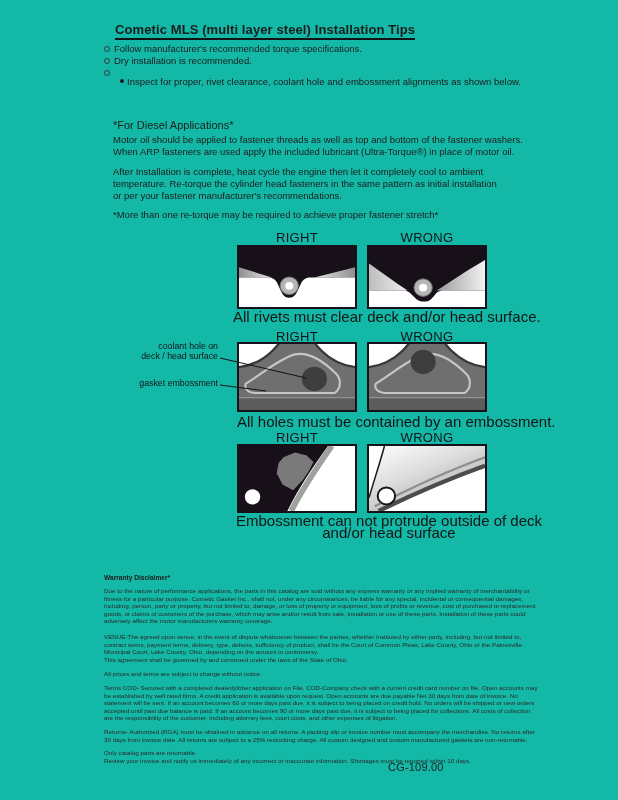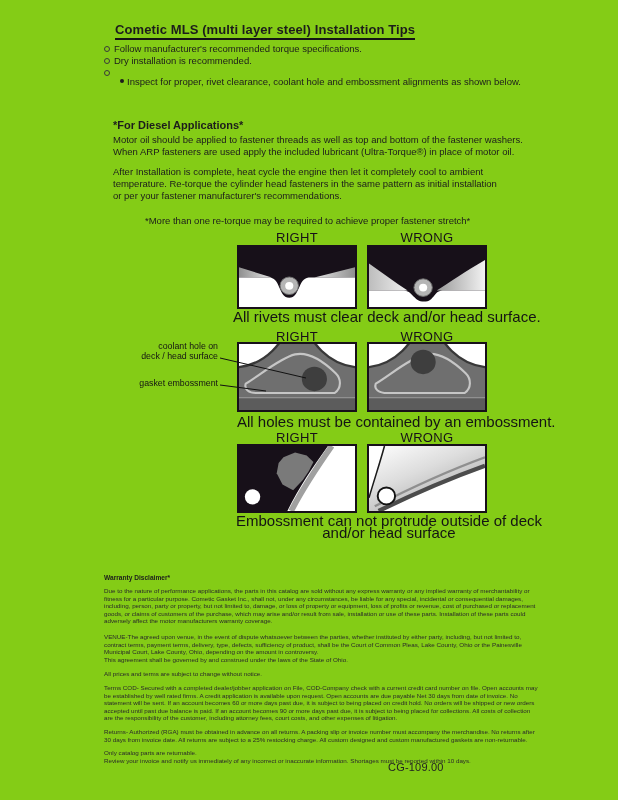--- a/index.html
+++ b/index.html
@@ -1,17 +1,17 @@
 <!DOCTYPE html>
 <html><head>
 <meta charset="utf-8">
 <style>
   html,body { margin:0; padding:0; background:#ffffff; }
   .page {
-    position:relative; width:618px; height:800px; background:#84cc16;
+    position:relative; width:618px; height:800px; background:#14b8a6;
     font-family:"Liberation Sans", sans-serif; color:#1c1c1c; overflow:hidden;
   }
   .abs { position:absolute; }
 
   .doc-title {
     left:115px; top:22px; font-size:13px; font-weight:bold; letter-spacing:.1px;
     border-bottom:2px solid #141414; padding-bottom:1px; white-space:nowrap;
   }
 
   .bullets { left:104px; top:43px; font-size:9.5px; line-height:11.8px; }
@@ -19,21 +19,21 @@
   .b-dot {
     width:4px; height:4px; border:1px solid #3a3a3a; border-radius:50%;
     margin:3px 4px 0 0; flex:0 0 auto;
   }
   .sb-row { display:flex; align-items:flex-start; padding-left:16px; white-space:nowrap; }
   .sb-dot {
     width:4px; height:4px; background:#1c1c1c; border-radius:50%;
     margin:3.5px 3px 0 0; flex:0 0 auto;
   }
 
-  .diesel-h { left:113px; top:119px; font-size:11px; font-weight:bold; }
+  .diesel-h { left:113px; top:119px; font-size:11px; font-weight:normal; }
   .body-p { left:113px; font-size:9.5px; line-height:11.8px; white-space:pre-line; }
 
   .dg-label { width:120px; text-align:center; font-size:13px; letter-spacing:.3px; color:#171019; }
   .panel {
     width:120px; box-sizing:border-box; border:2px solid #171019; background:#fff;
   }
   .panel svg { display:block; width:100%; height:100%; }
   .caption { font-size:15px; line-height:11.5px; color:#141414; white-space:pre-line;text-align:center; }
 
   .side-label { left:104px; width:114px; text-align:right; font-size:8.8px; line-height:10px; color:#141414; }
@@ -67,21 +67,21 @@
       <span>Inspect for proper, rivet clearance, coolant hole and embossment alignments as shown below.</span>
     </div>
   </div>
 
   <div class="abs diesel-h">*For Diesel Applications*</div>
   <div class="abs body-p" style="top:134px;">Motor oil should be applied to fastener threads as well as top and bottom of the fastener washers.
 When ARP fasteners are used apply the included lubricant (Ultra-Torque®) in place of motor oil.</div>
   <div class="abs body-p" style="top:166px;">After Installation is complete, heat cycle the engine then let it completely cool to ambient
 temperature. Re-torque the cylinder head fasteners in the same pattern as initial installation
 or per your fastener manufacturer's recommendations.</div>
-  <div class="abs body-p" style="top:215px;margin-left:32px;">*More than one re-torque may be required to achieve proper fastener stretch*</div>
+  <div class="abs body-p" style="top:209px;">*More than one re-torque may be required to achieve proper fastener stretch*</div>
 
   <div class="abs dg-label" style="left:237px; top:230px;">RIGHT</div>
   <div class="abs dg-label" style="left:367px; top:230px;">WRONG</div>
 
   <div class="abs panel" style="left:237px; top:245px; height:64px;">
     <svg viewBox="0 0 120 65" preserveAspectRatio="none">
       <defs>
         <linearGradient id="g1a" x1="0" y1="0" x2="1" y2="0">
           <stop offset="0" stop-color="#8f8f8f"></stop>
             <stop offset="1" stop-color="#e6e6e6"></stop>

